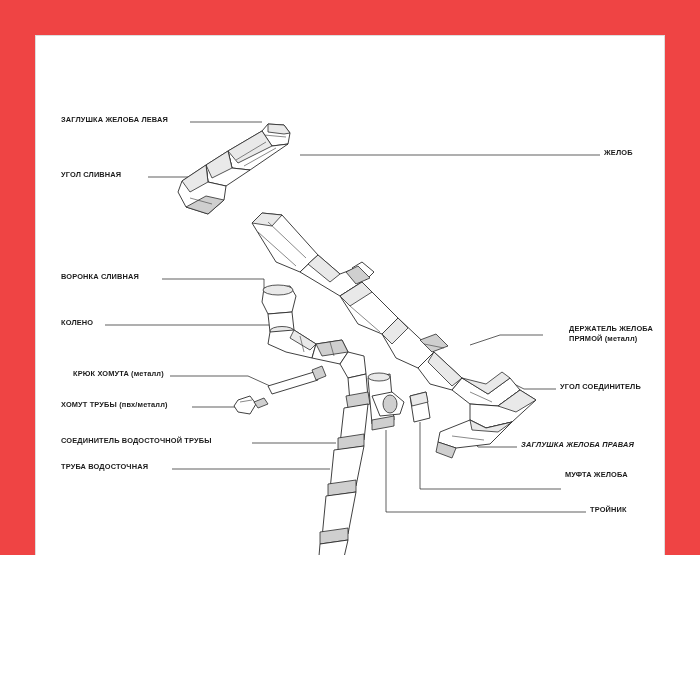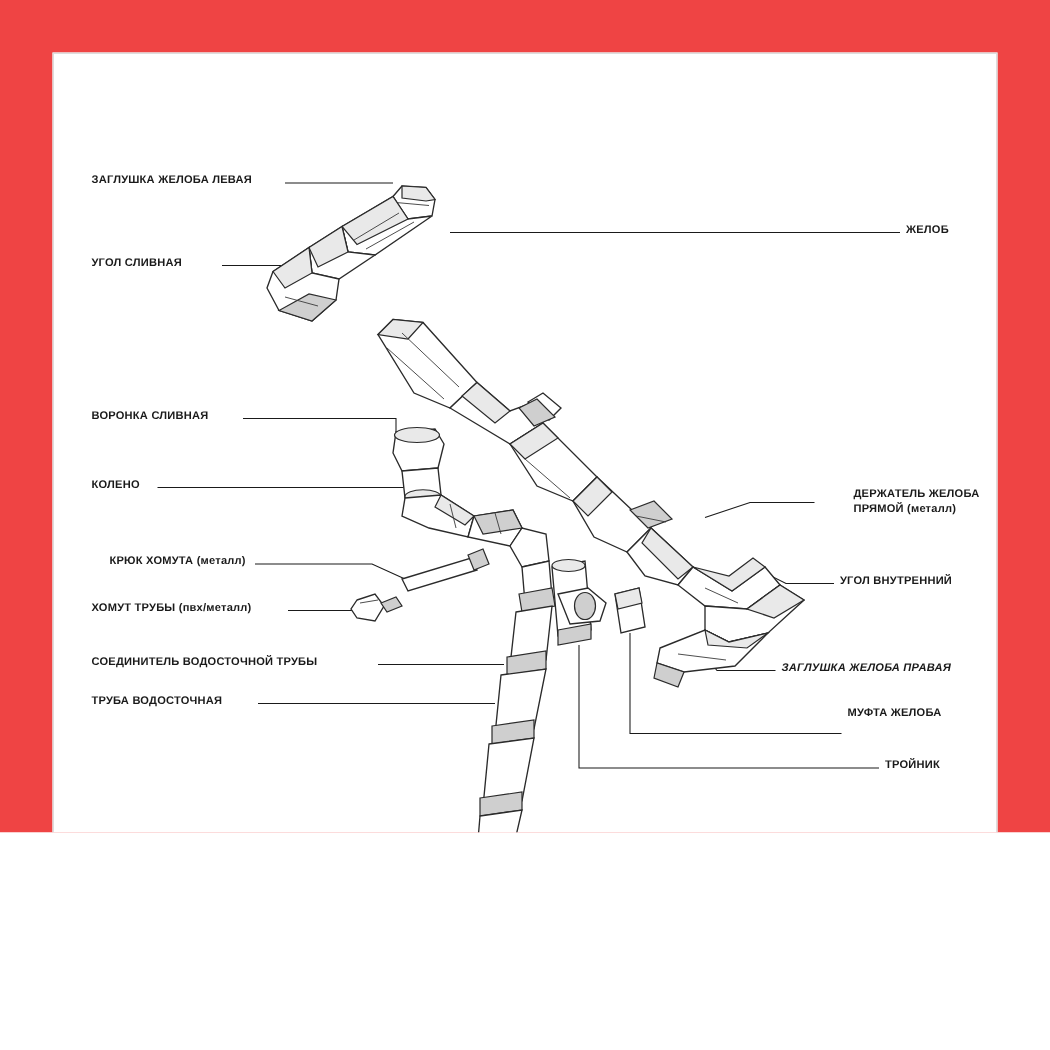--- a/index.html
+++ b/index.html
@@ -199,17 +199,17 @@
   <div class="label" style="left:61px; top:272px;">ВОРОНКА СЛИВНАЯ</div>
   <div class="label" style="left:61px; top:318px;">КОЛЕНО</div>
   <div class="label" style="left:61px; top:369px;padding-left:12px;">КРЮК ХОМУТА (металл)</div>
   <div class="label" style="left:61px; top:400px;">ХОМУТ ТРУБЫ (пвх/металл)</div>
   <div class="label" style="left:61px; top:436px;text-align:center;">СОЕДИНИТЕЛЬ ВОДОСТОЧНОЙ ТРУБЫ</div>
   <div class="label" style="left:61px; top:462px;">ТРУБА ВОДОСТОЧНАЯ</div>
 
   <div class="label" style="left:604px; top:148px;">ЖЕЛОБ</div>
   <div class="label" style="left:549px; top:324px;margin-left:20px;">ДЕРЖАТЕЛЬ ЖЕЛОБА
 ПРЯМОЙ (металл)</div>
-  <div class="label" style="left:560px; top:382px;">УГОЛ ВНУТРЕННИЙ</div>
+  <div class="label" style="left:560px; top:382px;">УГОЛ СОЕДИНИТЕЛЬ</div>
   <div class="label" style="left:521px; top:440px;font-style:italic;">ЗАГЛУШКА ЖЕЛОБА ПРАВАЯ</div>
   <div class="label" style="left:565px; top:470px;">МУФТА ЖЕЛОБА</div>
   <div class="label" style="left:590px; top:505px;">ТРОЙНИК</div>
 </div>
 
 </body></html>

